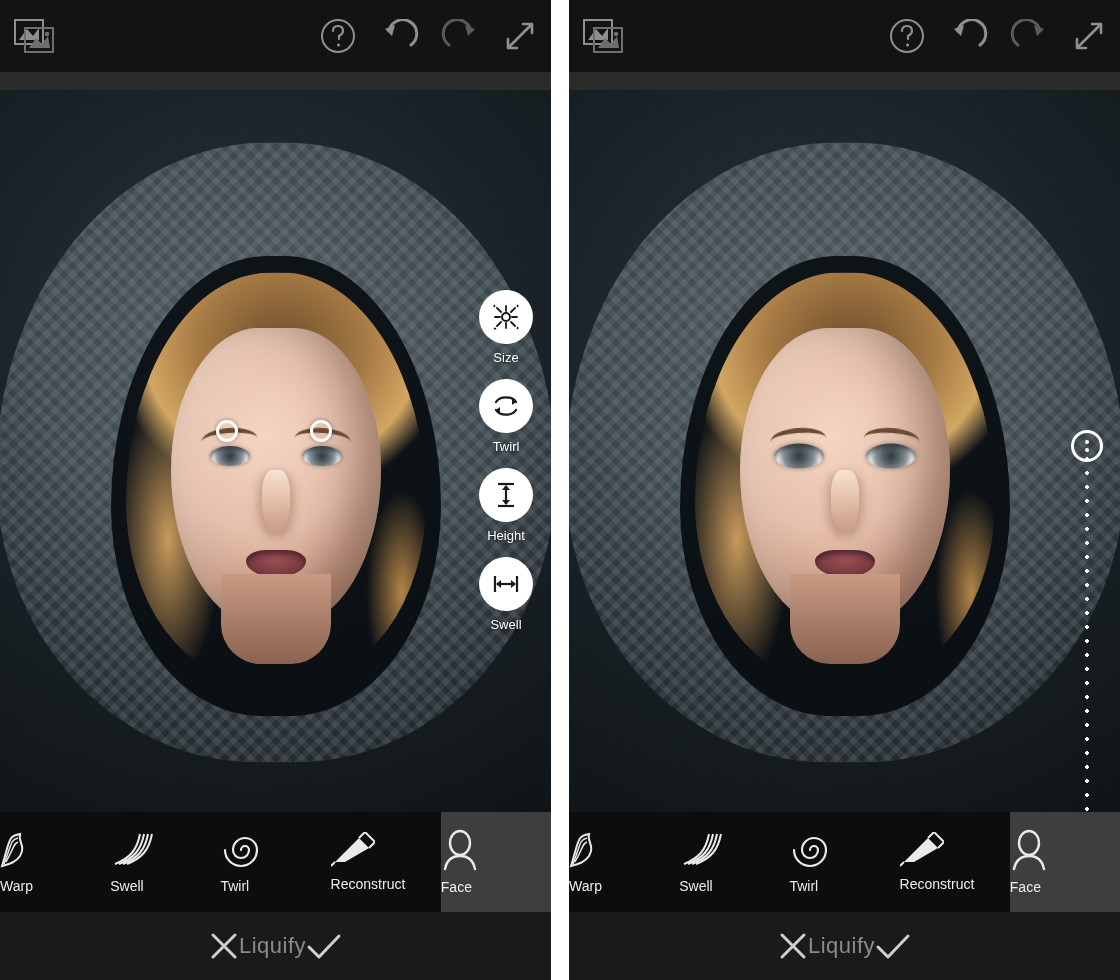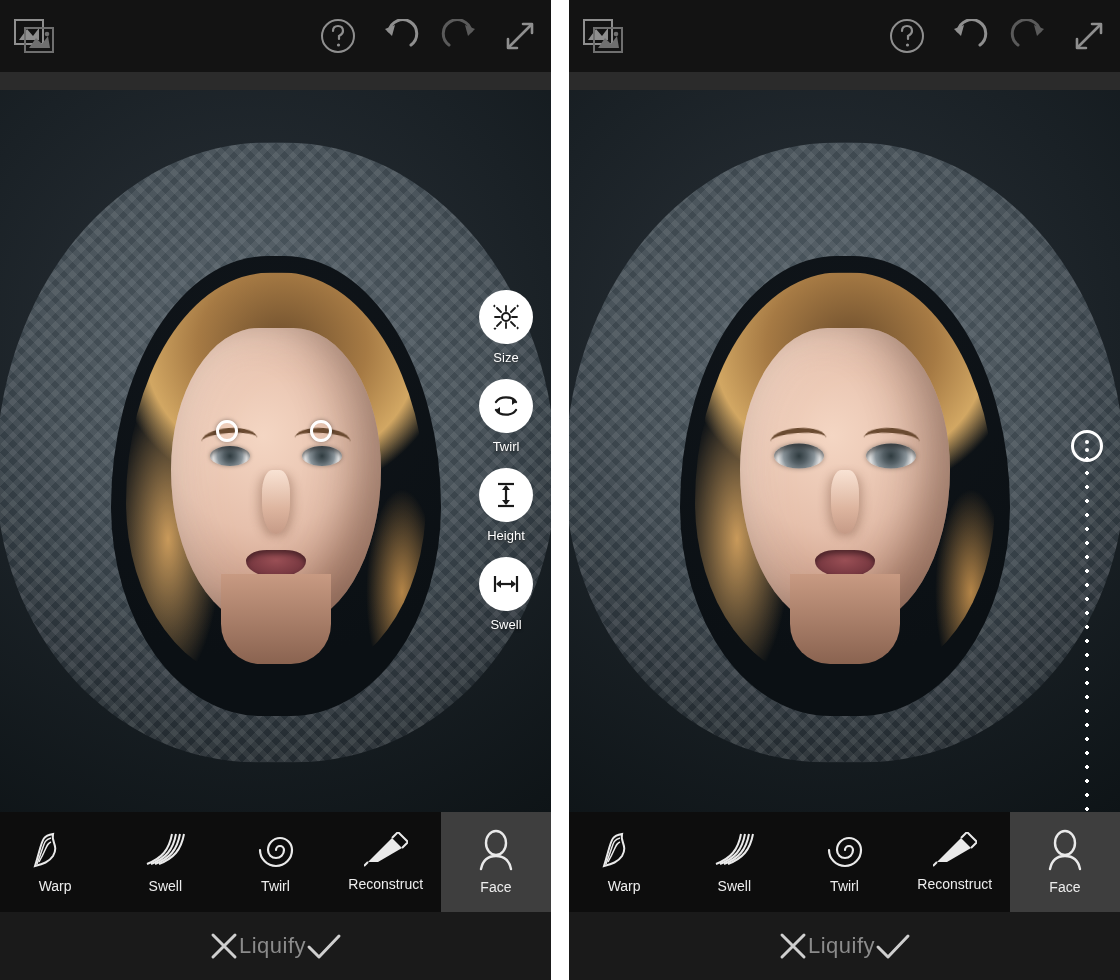--- a/index.html
+++ b/index.html
@@ -194,21 +194,21 @@
 
   
   .tools {
     height: 100px;
     background: #0d0d0d;
     display: flex;
     align-items: stretch;
   }
   .tool {
     flex: 1;
-    display:flex; flex-direction:column; align-items:center; justify-content:center;
+    display:flex; flex-direction:column; justify-content:center;
     gap: 8px;
     color: #ededed;
     font-size: 14px;
     font-weight: 300;
   }
   .tool.selected { background: #3e3e3e; }
   .tool svg { display:block; }
 
   
   .footer {

